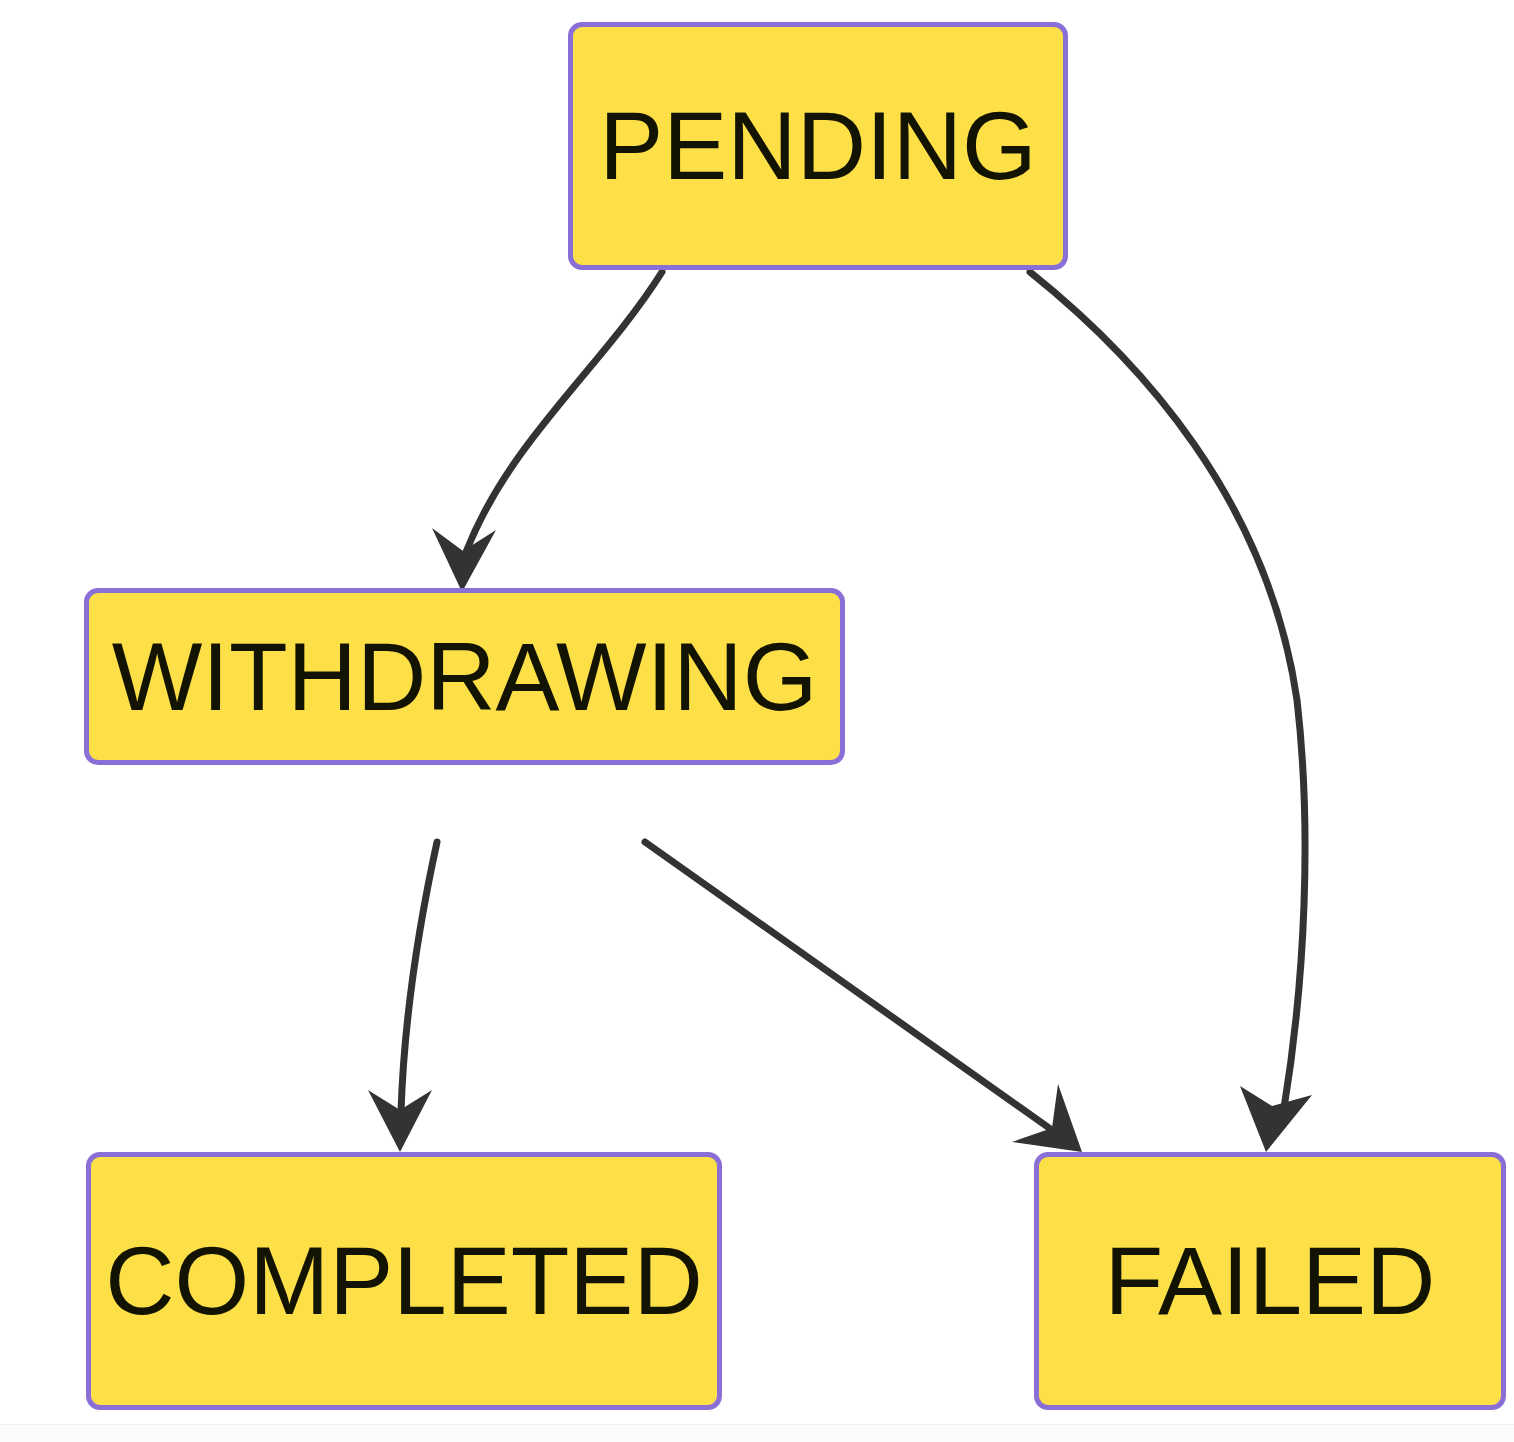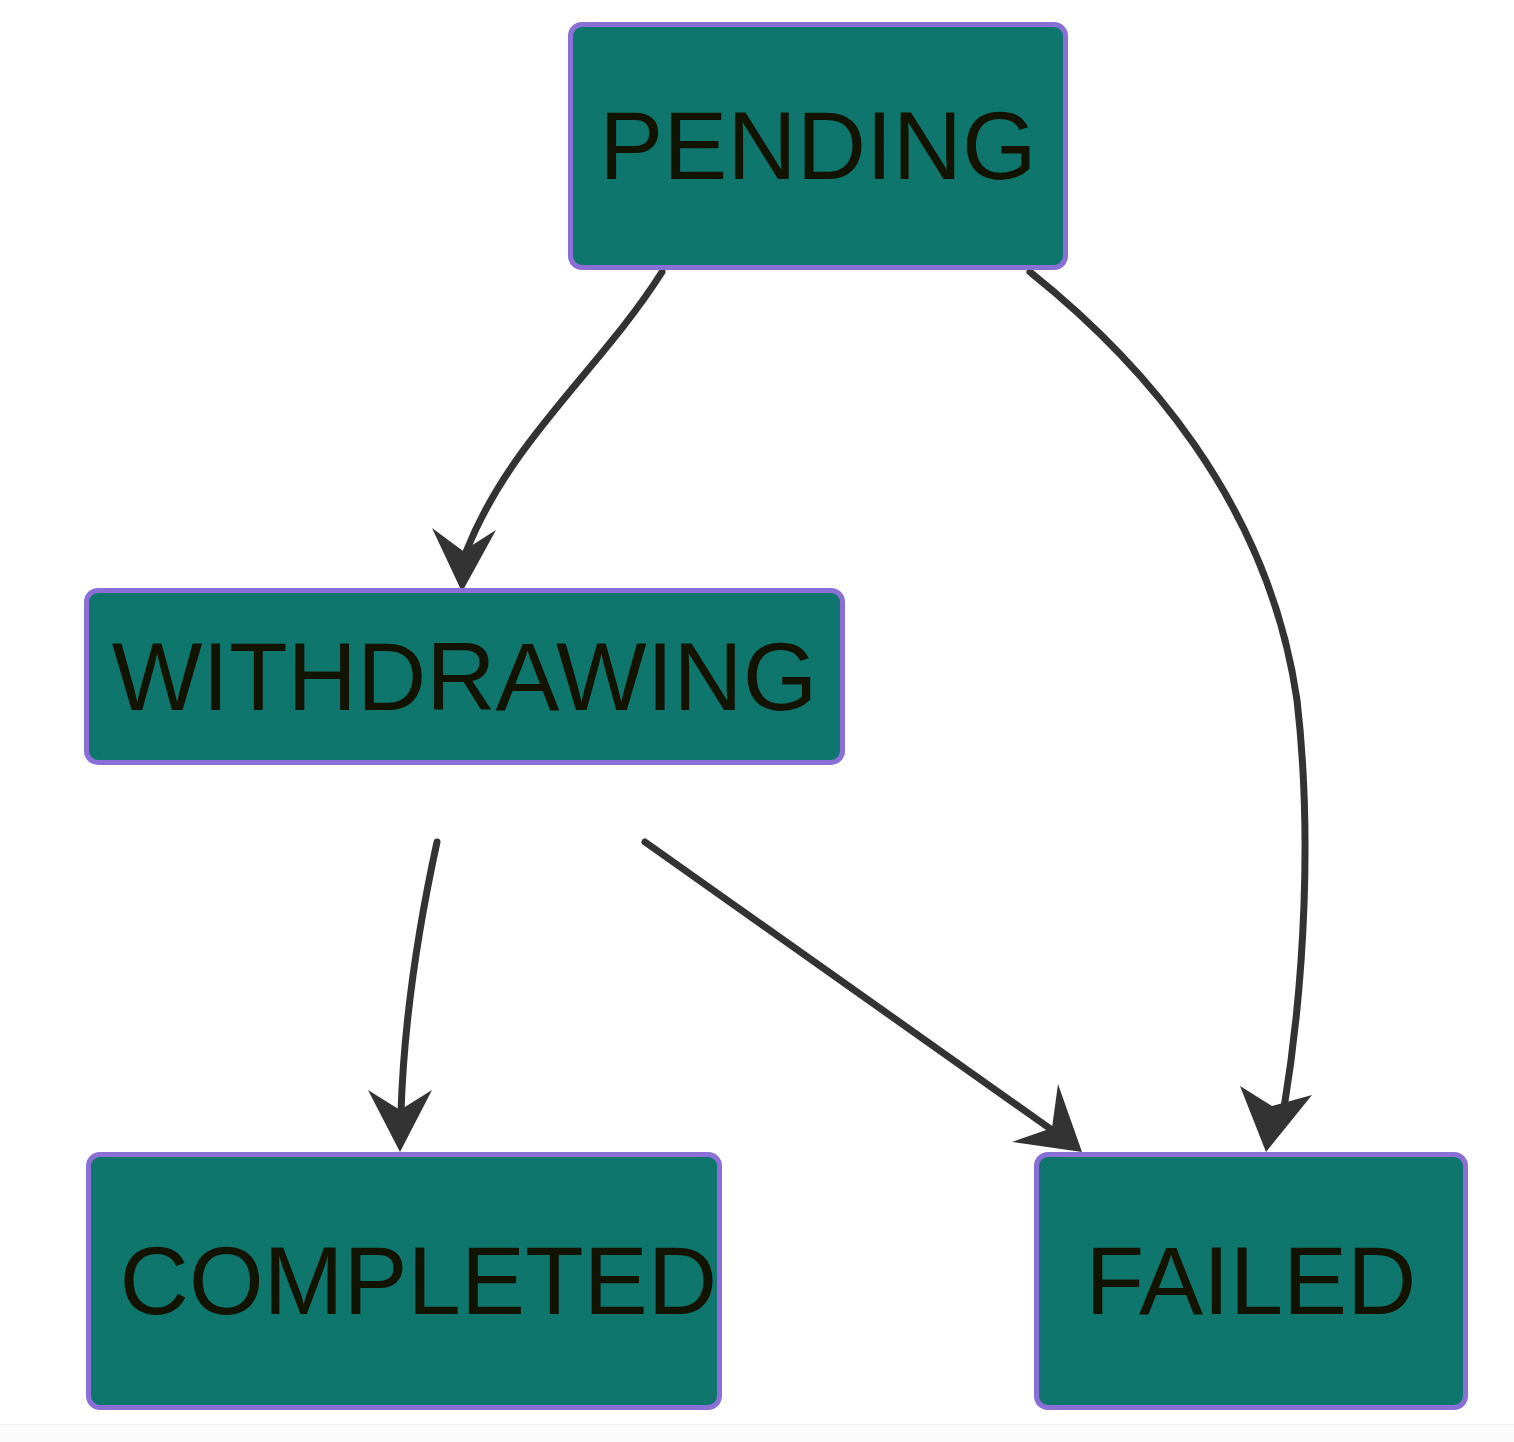--- a/index.html
+++ b/index.html
@@ -22,21 +22,21 @@
     position: absolute;
     left: 0;
     top: 0;
     width: 1514px;
     height: 1442px;
     pointer-events: none;
   }
   .node {
     position: absolute;
     box-sizing: border-box;
-    background: #0f766e;
+    background: #fde047;
     border: 5px solid #8a6fd6;
     border-radius: 14px;
     display: flex;
     align-items: center;
     justify-content: center;
     z-index: 2;
   }
   .node-label {
     font-family: "Liberation Sans", sans-serif;
     font-size: 96px;
@@ -48,24 +48,24 @@
     user-select: none;
   }
   
   #node-pending {
     left: 568px;  top: 22px;   width: 500px;  height: 248px;
   }
   #node-withdrawing {
     left: 84px;   top: 588px;  width: 761px;  height: 177px;
   }
   #node-completed {
-    left: 86px;   top: 1152px; width: 636px;  height: 258px; justify-content: flex-end;
+    left: 86px;   top: 1152px; width: 636px;  height: 258px;
   }
   #node-failed {
-    left: 1034px; top: 1152px; width: 434px;  height: 258px;
+    left: 1034px; top: 1152px; width: 472px;  height: 258px;
   }
   #bottom-band {
     position: absolute;
     left: 0;
     top: 1424px;
     width: 1514px;
     height: 18px;
     background: #fbfbfb;
     border-top: 1px solid #f0f0f0;
     z-index: 1;

